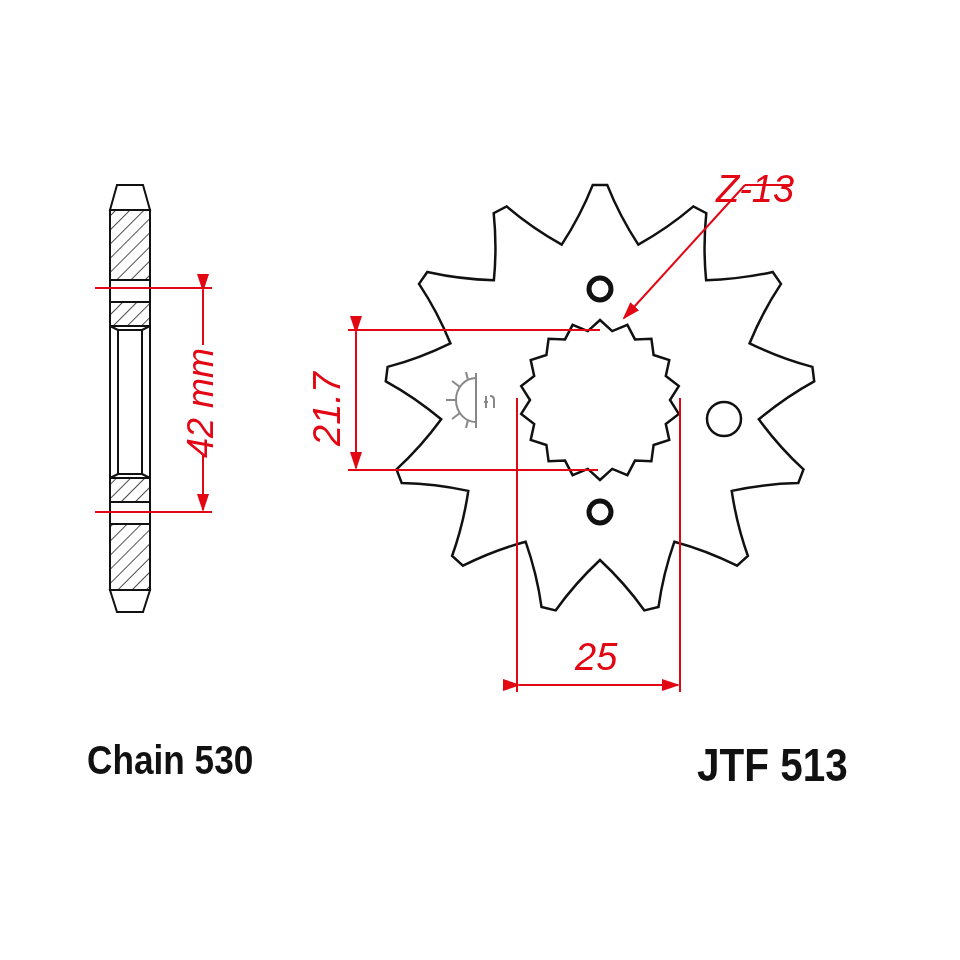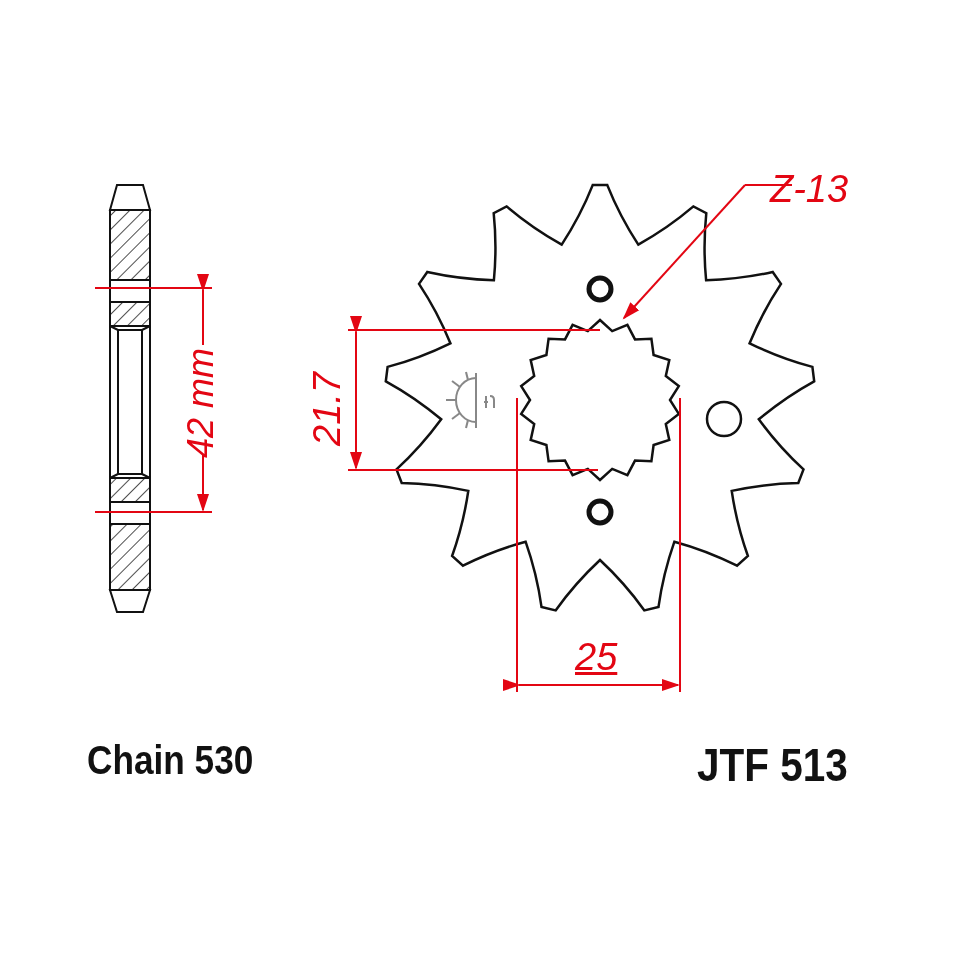--- a/index.html
+++ b/index.html
@@ -2,22 +2,22 @@
 <html><head>
   <meta charset="utf-8">
   <style>
     html, body { margin:0; padding:0; background:#ffffff; }
     body { width:960px; height:960px; position:relative; overflow:hidden; font-family:"Liberation Sans", sans-serif; }
     svg { position:absolute; left:0; top:0; }
     .lbl { position:absolute; font-weight:bold; color:#111; font-family:"Liberation Sans", sans-serif; transform:scaleX(0.88); transform-origin:left top; }
     #chain-label { left:87px; top:738px; font-size:40px; }
     #part-label { left:697px; top:738px; font-size:46px; }
     .dim { position:absolute; color:#e30613; font-style:italic; font-family:"Liberation Sans", sans-serif; }
-    #z-label { left:770px; top:168px; font-size:38px; }
-    #d25-label { left:575px; top:636px; font-size:38px;text-decoration:underline; }
+    #z-label { left:716px; top:168px; font-size:38px; }
+    #d25-label { left:575px; top:636px; font-size:38px; }
     #d217-label { left:306px; top:446px; font-size:38px; transform:rotate(-90deg); transform-origin:left top; }
     #d42-label { left:180px; top:458px; font-size:36px; transform:rotate(-90deg); transform-origin:left top; white-space:nowrap; }
   </style>
 </head>
 <body>
 
 <svg width="960" height="960" viewBox="0 0 960 960">
   <defs>
     <pattern id="hatch" patternUnits="userSpaceOnUse" width="10" height="10" patternTransform="rotate(45)">
       <line x1="0" y1="0" x2="0" y2="10" stroke="#222" stroke-width="1.6"></line>

